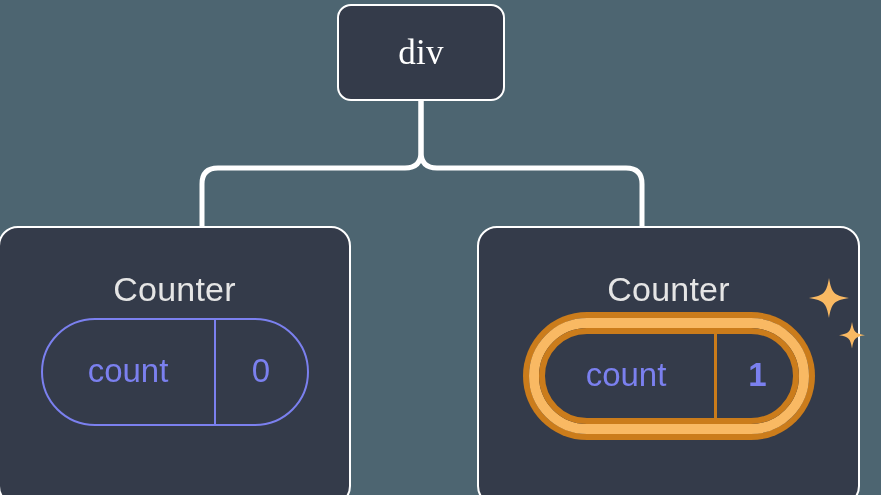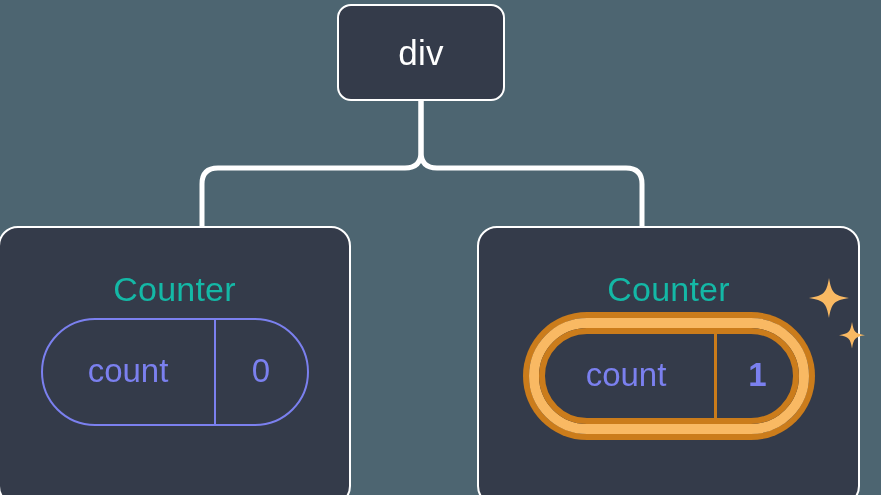--- a/index.html
+++ b/index.html
@@ -48,20 +48,21 @@
     border-radius: 14px;
     display: flex;
     align-items: center;
     justify-content: center;
   }
   #node-div .node-title {
     font-size: 35px;
     color: #ffffff;
     font-weight: 400;
     letter-spacing: 0.3px;
+    font-family: Liberation Serif, serif;
   }
 
   .counter-card {
     border-radius: 20px;
     padding-top: 44px;
     display: flex;
     flex-direction: column;
     align-items: center;
   }
   #node-counter-left {
@@ -71,21 +72,21 @@
     height: 280px;
   }
   #node-counter-right {
     left: 477px;
     top: 226px;
     width: 383px;
     height: 280px;
   }
   .counter-card .node-title {
     font-size: 34px;
-    color: #14b8a6;
+    color: #e5e5e5;
     font-weight: 400;
     letter-spacing: 0.2px;
     line-height: 1;
   }
 
   
   .pill-wrap {
     position: relative;
     margin-top: 12px;
   }

